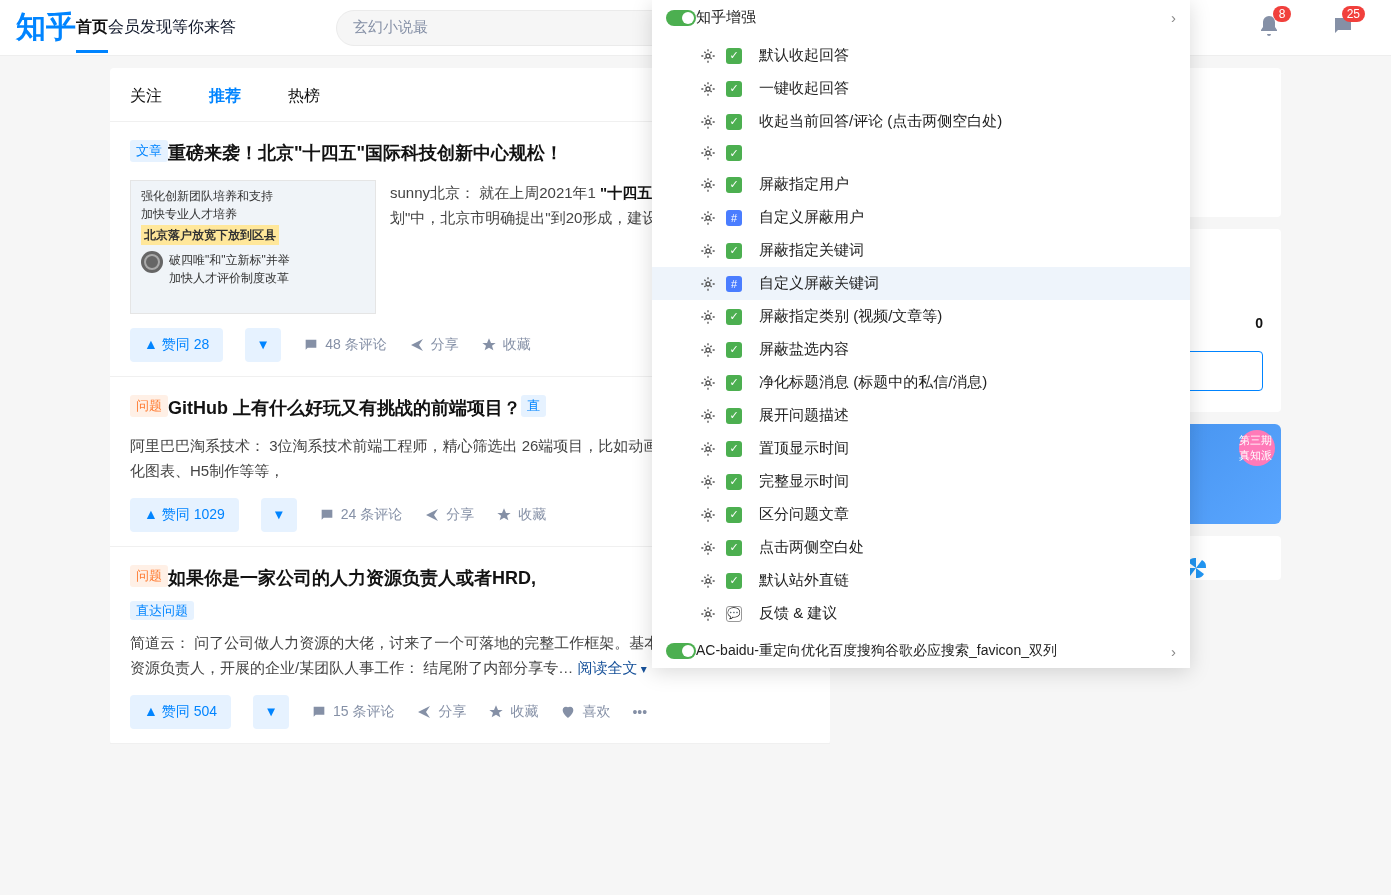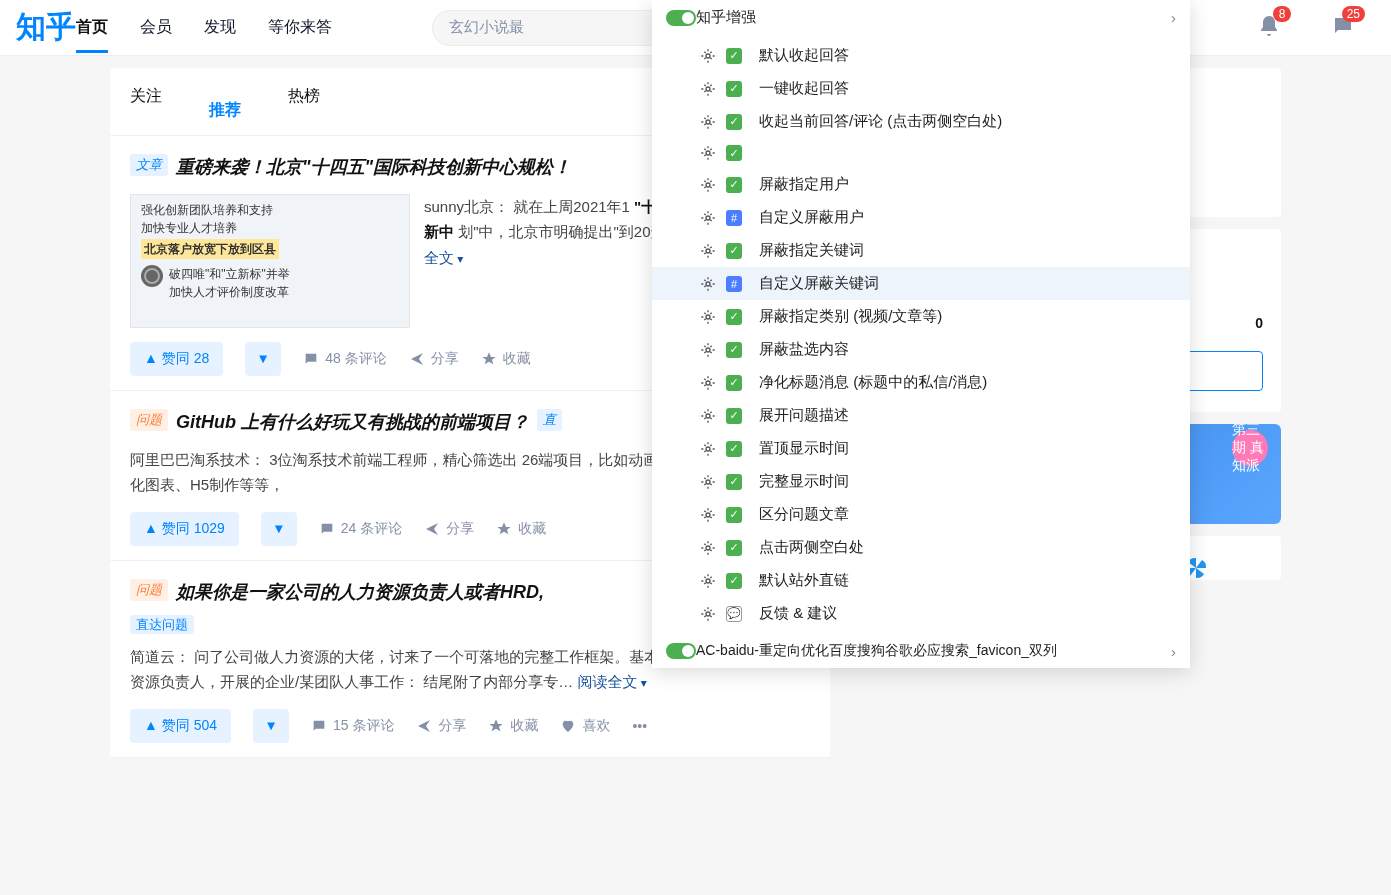--- a/index.html
+++ b/index.html
@@ -1,51 +1,51 @@
 <!DOCTYPE html>
 <html><head>
 <meta charset="utf-8">
 <style>
 * { margin: 0; padding: 0; box-sizing: border-box; }
 body { font-family: -apple-system, "PingFang SC", "Microsoft YaHei", sans-serif; background: #f6f6f6; width: 1391px; height: 895px; overflow: hidden; }
 
 
 .topbar { background: #fff; height: 56px; display: flex; align-items: center; padding: 0 16px; border-bottom: 1px solid #eee; }
 .logo { font-size: 30px; color: #0084ff; font-weight: bold; }
-.nav { display: flex; gap: 32px; }
+.nav { display: flex; }
 .nav-item { font-size: 16px; color: #0f172a; cursor: pointer; padding: 14px 0; position: relative; }
 .nav-item.active { color: #121212; font-weight: 600; }
 .nav-item.active::after { content: ""; position: absolute; bottom: -1px; left: 0; right: 0; height: 3px; background: #0084ff; }
 .search-wrap { margin-left: 100px; flex: 1; }
 .search { width: 340px; height: 36px; border-radius: 22px; background: #f6f6f6; border: 1px solid #ebebeb; padding: 0 16px; font-size: 15px; color: #8590a6; display: flex; align-items: center; }
 .notif-wrap { display: flex; gap: 50px; margin-left: auto; margin-right: 20px; }
 .notif { position: relative; color: #8590a6; cursor: pointer; }
 .notif svg { width: 24px; height: 24px; }
 .badge { position: absolute; top: -8px; right: -10px; background: #f1403c; color: #fff; font-size: 12px; border-radius: 10px; padding: 1px 5px; min-width: 18px; text-align: center; }
 
 
 .container { display: flex; gap: 12px; padding: 12px 110px 0 110px; }
 .main { width: 720px; background: #fff; border-radius: 4px; }
 .side { flex: 1; display: flex; flex-direction: column; gap: 12px; }
 
 
 .feed-tabs { display: flex; gap: 47px; padding: 18px 20px 14px; border-bottom: 1px solid #f0f0f0; font-size: 16px; }
 .feed-tab { color: #121212; cursor: pointer; }
-.feed-tab.active { color: #0084ff; font-weight: 600; margin-top: 14px; }
+.feed-tab.active { color: #0084ff; font-weight: 600; }
 
 
 .feed-item { padding: 18px 20px 14px; border-bottom: 1px solid #f0f0f0; }
-.item-head { display: flex; align-items: flex-start; gap: 8px; flex-wrap: wrap; font-style: italic; }
+.item-head { display: flex; align-items: flex-start; flex-wrap: wrap; }
 .tag { font-size: 13px; padding: 2px 6px; border-radius: 3px; }
 .tag-article { background: #e6f2ff; color: #0084ff; }
 .tag-question { background: #fff0e6; color: #ff7a30; }
 .tag-direct { background: #e6f2ff; color: #0084ff; }
 .item-title { font-size: 18px; font-weight: 700; color: #121212; line-height: 1.55; }
 .item-body { display: flex; gap: 14px; margin-top: 12px; }
-.thumb { width: 280px; height: 134px; background: #f0f4f8; border: 1px solid #e5e5e5; font-size: 12px; color: #333; padding: 6px 10px; line-height: 1.5; overflow: hidden; }
+.thumb { width: 246px; height: 134px; background: #f0f4f8; border: 1px solid #e5e5e5; font-size: 12px; color: #333; padding: 6px 10px; line-height: 1.5; overflow: hidden; }
 .thumb-hl { background: #ffe79a; display: inline-block; padding: 1px 3px; margin: 2px 0; font-weight: 600; }
 .excerpt { flex: 1; font-size: 15px; color: #444; line-height: 1.7; }
 .excerpt b { color: #121212; font-weight: 700; }
 .read-more { color: #175199; cursor: pointer; }
 .read-more::after { content: " ▾"; font-size: 12px; }
 
 .actions { display: flex; align-items: center; gap: 22px; margin-top: 14px; color: #8590a6; font-size: 14px; }
 .vote-btn { background: #e6f2ff; color: #0084ff; border: none; height: 34px; padding: 0 14px; border-radius: 4px; font-size: 14px; cursor: pointer; font-weight: 500; }
 .vote-down { background: #e6f2ff; color: #0084ff; border: none; height: 34px; width: 36px; border-radius: 4px; cursor: pointer; }
 .act { display: inline-flex; align-items: center; gap: 6px; cursor: pointer; }
@@ -57,21 +57,21 @@
 .compose { text-align: center; }
 .compose-icon { width: 48px; height: 48px; background: #e6f9ff; border-radius: 12px; margin: 0 auto 10px; display: flex; align-items: center; justify-content: center; color: #00bcd4; font-size: 22px; }
 .compose-label { color: #8590a6; font-size: 14px; }
 .stats-row { display: flex; justify-content: space-between; font-size: 14px; color: #8590a6; padding: 8px 0; }
 .stats-row strong { color: #121212; }
 .blue-btn { width: 100%; height: 40px; border: 1px solid #0084ff; background: #fff; color: #0084ff; border-radius: 4px; margin-top: 10px; cursor: pointer; }
 
 .promo { height: 100px; border-radius: 6px; background: linear-gradient(135deg, #2b7ad9, #5aa6ff); display: flex; align-items: center; justify-content: center; position: relative; overflow: hidden; }
 .promo-title { color: #fff; font-size: 26px; font-weight: 900; text-shadow: 0 2px 0 #1a5bb0, 2px 0 0 #1a5bb0; }
 .promo-sub { position: absolute; bottom: 10px; color: #ffe58a; font-size: 13px; font-weight: 700; }
-.promo-corner { position: absolute; top: 6px; right: 13px; width: 36px; height: 36px; background: #ff7ab8; border-radius: 50%; font-size: 14px; color: #fff; display: flex; align-items: center; justify-content: center; }
+.promo-corner { position: absolute; top: 6px; right: 6px; width: 36px; height: 36px; background: #ff7ab8; border-radius: 50%; font-size: 11px; color: #fff; display: flex; align-items: center; justify-content: center; }
 
 .bottom-icons { display: flex; justify-content: space-around; padding: 12px 0 0; }
 .bi { width: 24px; height: 24px; }
 
 
 .ext-panel { position: absolute; top: 0; left: 652px; width: 538px; background: #fff; box-shadow: 0 4px 20px rgba(0,0,0,0.15); font-size: 15px; color: #222; z-index: 100; }
 .ext-header { display: flex; align-items: center; padding: 8px 14px; gap: 0; cursor: pointer; justify-content: center; }
 .toggle { width: 30px; height: 16px; background: #4caf50; border-radius: 10px; position: relative; flex-shrink: 0; }
 .toggle::after { content: ""; position: absolute; width: 12px; height: 12px; background: #fff; border-radius: 50%; top: 2px; right: 2px; }
 .ext-title { flex: 1; font-weight: 500; }

